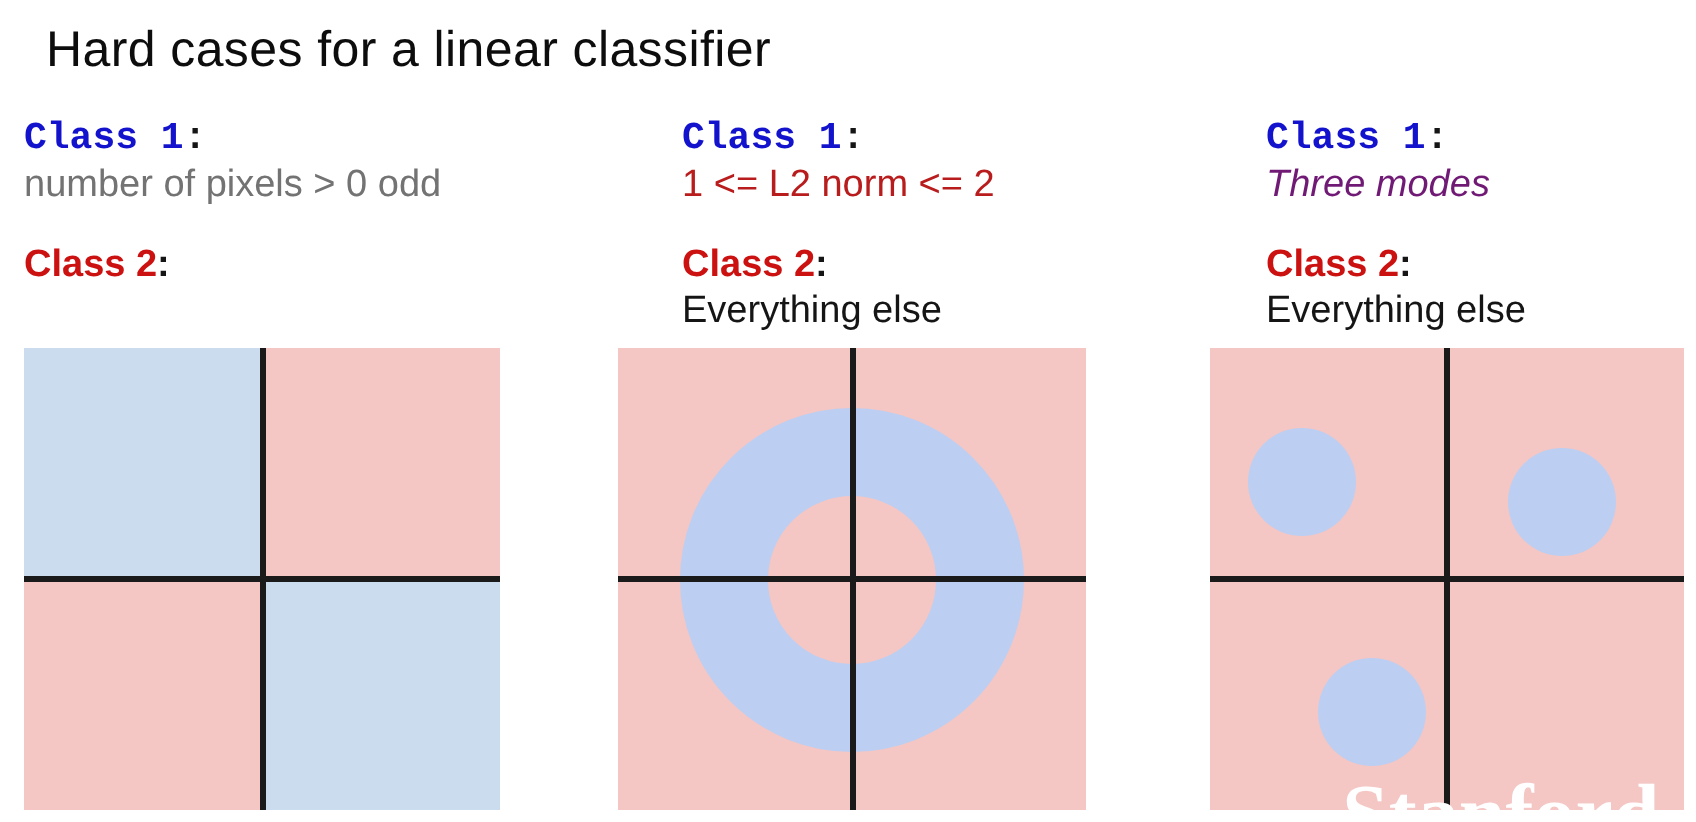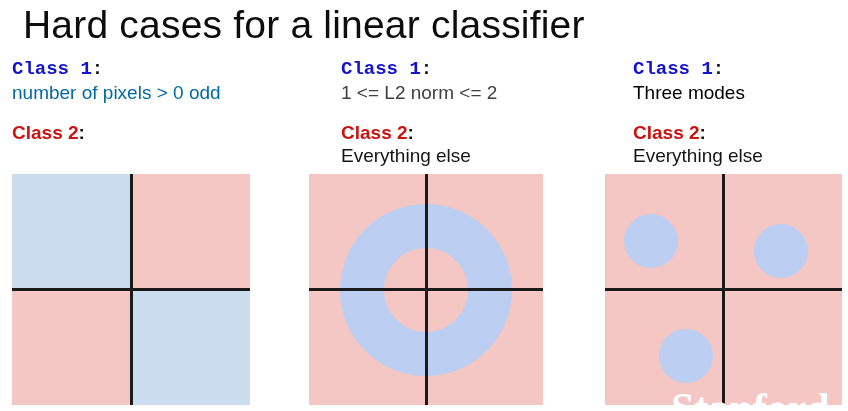--- a/index.html
+++ b/index.html
@@ -1,20 +1,20 @@
 <!DOCTYPE html>
 <html><head>
 <meta charset="utf-8">
 <style>
   html,body{margin:0;padding:0;}
   body{width:848px;height:411px;overflow:hidden;background:#ffffff;
        font-family:"Liberation Sans","DejaVu Sans",sans-serif;}
   #slide{position:relative;width:848px;height:411px;overflow:hidden;background:#ffffff;}
 
-  .title{position:absolute;left:23px;top:6px;font-size:39px;line-height:38px;
+  .title{position:absolute;left:23px;top:6px;font-size:25px;line-height:38px;
          color:#0d0d0d;letter-spacing:0.2px;white-space:nowrap;}
 
   .tline{position:absolute;font-size:19px;line-height:22px;color:#151515;white-space:nowrap;}
   .lbl{font-weight:bold;}
   .colon{font-weight:bold;color:#151515;}
   .col-a{left:12px;}  .col-b{left:341px;}  .col-c{left:633px;}
   .row-l1{top:58px;font-family:Liberation Mono, monospace;}  .row-d1{top:82px;}  .row-l2{top:122px;}  .row-d2{top:145px;}
 
   .square{position:absolute;top:174px;height:231px;overflow:hidden;}
   #sq1{left:12px;width:238px;}
@@ -32,30 +32,30 @@
              font-family:"Liberation Serif","DejaVu Serif",serif;z-index:5;white-space:nowrap;}
 </style>
 </head>
 <body style="background: rgb(255, 255, 255);">
 
 <div id="slide">
 
   <div class="title">Hard cases for a linear classifier</div>
 
   <div class="tline col-a row-l1" style="color: rgb(21, 21, 21);"><span class="lbl c1" style="color: rgb(19, 19, 205);">Class 1</span><span class="colon" style="color: rgb(21, 21, 21);">:</span></div>
-  <div class="tline col-a row-d1" style="color: #0369a1;">number of pixels &gt; 0 odd</div>
+  <div class="tline col-a row-d1" style="color: #737373;">number of pixels &gt; 0 odd</div>
   <div class="tline col-a row-l2" style="color: rgb(21, 21, 21);"><span class="lbl c2" style="color: rgb(204, 17, 17);">Class 2</span><span class="colon" style="color: rgb(21, 21, 21);">:</span></div>
 
   <div class="tline col-b row-l1" style="color: rgb(21, 21, 21);"><span class="lbl c1" style="color: rgb(19, 19, 205);">Class 1</span><span class="colon" style="color: rgb(21, 21, 21);">:</span></div>
-  <div class="tline col-b row-d1" style="color: #404040;">1 &lt;= L2 norm &lt;= 2</div>
+  <div class="tline col-b row-d1" style="color: #b91c1c;">1 &lt;= L2 norm &lt;= 2</div>
   <div class="tline col-b row-l2" style="color: rgb(21, 21, 21);"><span class="lbl c2" style="color: rgb(204, 17, 17);">Class 2</span><span class="colon" style="color: rgb(21, 21, 21);">:</span></div>
   <div class="tline col-b row-d2" style="color: rgb(21, 21, 21);">Everything else</div>
 
   <div class="tline col-c row-l1" style="color: rgb(21, 21, 21);"><span class="lbl c1" style="color: rgb(19, 19, 205);">Class 1</span><span class="colon" style="color: rgb(21, 21, 21);">:</span></div>
-  <div class="tline col-c row-d1" style="color: #000000;">Three modes</div>
+  <div class="tline col-c row-d1" style="color: #701a75; font-style: italic;">Three modes</div>
   <div class="tline col-c row-l2" style="color: rgb(21, 21, 21);"><span class="lbl c2" style="color: rgb(204, 17, 17);">Class 2</span><span class="colon" style="color: rgb(21, 21, 21);">:</span></div>
   <div class="tline col-c row-d2" style="color: rgb(21, 21, 21);">Everything else</div>
 
   <div id="sq1" class="square">
       <div class="quad" style="left: 50%; top: 50%; background: rgb(203, 220, 238);"></div>
       <div class="quad" style="left: 0px; top: 50%; background: rgb(244, 198, 196);"></div>
       <div class="quad" style="left: 50%; top: 0px; background: rgb(244, 198, 196);"></div>
       <div class="quad" style="left: 0px; top: 0px; background: rgb(203, 220, 238);"></div>
     <div class="axis-v" style="background: rgb(26, 26, 26);"></div>
     <div class="axis-h" style="background: rgb(26, 26, 26);"></div>

